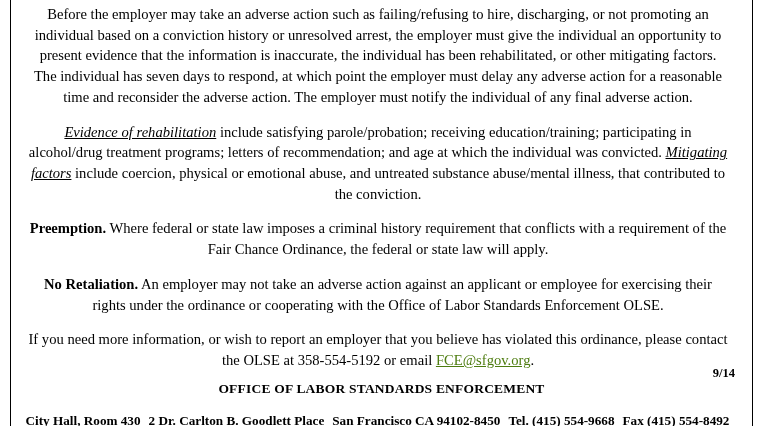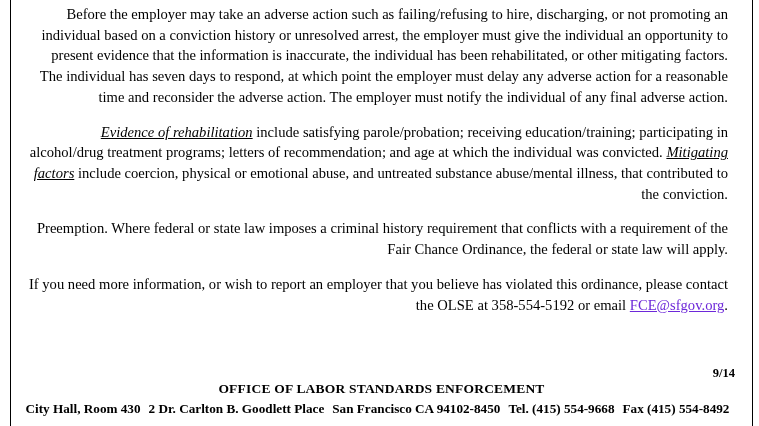--- a/index.html
+++ b/index.html
@@ -37,53 +37,53 @@
   .content {
     position: absolute;
     left: 28px;
     top: 4px;
     width: 700px;
   }
   p {
     margin: 0 0 14px 0;
     font-size: 14.6px;
     line-height: 1.42;
-    text-align: right;
+    text-align: center;
   }
   .em {
     font-style: italic;
     text-decoration: underline;
   }
   .bold {
-    font-weight: normal;
+    font-weight: bold;
   }
   .link {
     text-decoration: underline;
-    color: #6d28d9;
+    color: #4d7c0f;
   }
   .pagenum {
     position: absolute;
     right: 24px;
     top: 366px;
     font-size: 12.5px;
     font-weight: bold;
     font-family: "Liberation Serif", serif;
   }
   .footer {
     position: absolute;
     left: 10px;
     right: 6px;
     top: 381px;
     text-align: center;
   }
   .footer-title {
     font-size: 13.5px;
     font-weight: bold;
     letter-spacing: 0.2px;
-    margin-bottom: 4px;
+    margin-bottom: 16px;
   }
   .footer-address {
     font-size: 13.2px;
     font-weight: bold;
   }
   .footer-address span {
     margin-right: 8px;
     margin-top: 18px;
   }
 </style>
@@ -92,20 +92,21 @@
 
 <div id="page">
 
   <div class="rule-left"></div>
   <div class="rule-right"></div>
 
   <div class="content">
     <p><span>Before the employer may take an adverse action such as failing/refusing to hire, discharging, or not promoting an individual based on a conviction history or unresolved arrest, the employer must give the individual an opportunity to present evidence that the information is inaccurate, the individual has been rehabilitated, or other mitigating factors. The individual has seven days to respond, at which point the employer must delay any adverse action for a reasonable time and reconsider the adverse action. The employer must notify the individual of any final adverse action.</span></p>
     <p><span class="em">Evidence of rehabilitation</span><span> include satisfying parole/probation; receiving education/training; participating in alcohol/drug treatment programs; letters of recommendation; and age at which the individual was convicted. </span><span class="em">Mitigating factors</span><span> include coercion, physical or emotional abuse, and untreated substance abuse/mental illness, that contributed to the conviction.</span></p>
     <p><span class="bold">Preemption.</span><span> Where federal or state law imposes a criminal history requirement that conflicts with a requirement of the Fair Chance Ordinance, the federal or state law will apply.</span></p>
+    <p><span class="bold">No Retaliation.</span><span> An employer may not take an adverse action against an applicant or employee for exercising their rights under the ordinance or cooperating with the Office of Labor Standards Enforcement OLSE.</span></p>
     <p><span>If you need more information, or wish to report an employer that you believe has violated this ordinance, please contact the OLSE at 358-554-5192 or email </span><a class="link" href="#">FCE@sfgov.org</a><span>.</span></p>
   </div>
 
   <div class="pagenum">9/14</div>
 
   <div class="footer">
     <div class="footer-title">OFFICE OF LABOR STANDARDS ENFORCEMENT</div>
     <div class="footer-address"><span>City Hall, Room 430</span><span>2 Dr. Carlton B. Goodlett Place</span><span>San Francisco CA 94102-8450</span><span>Tel. (415) 554-9668</span><span>Fax (415) 554-8492</span></div>
   </div>
 

